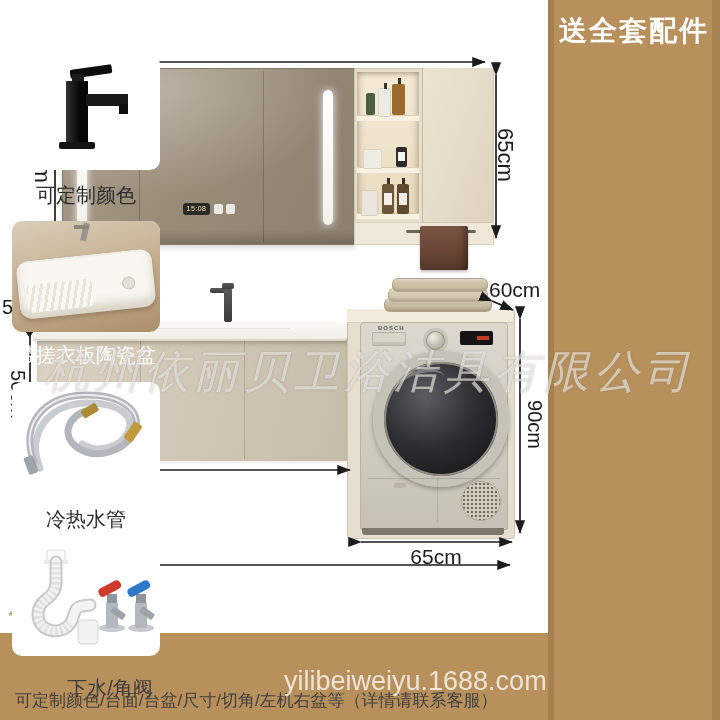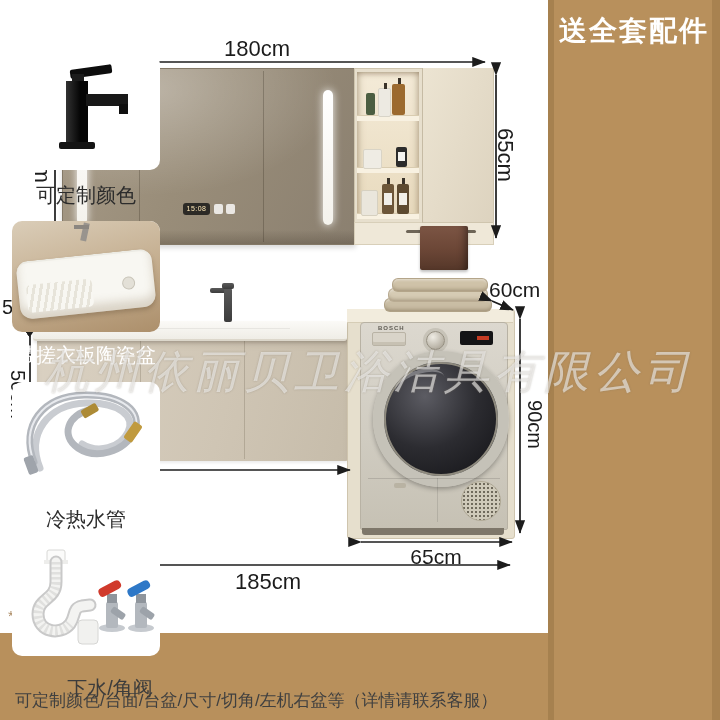--- a/index.html
+++ b/index.html
@@ -251,29 +251,27 @@
       <path d="M37,326 L54,314" marker-start="url(#ah)" marker-end="url(#ah)"></path>
       <path d="M30,336 V455" marker-start="url(#ah)" marker-end="url(#ah)"></path>
       <path d="M492,301 L513,310" marker-start="url(#ah)" marker-end="url(#ah)"></path>
       <path d="M520,319 V533" marker-start="url(#ah)" marker-end="url(#ah)"></path>
       <path d="M43,470 H350" marker-start="url(#ah)" marker-end="url(#ah)"></path>
       <path d="M361,542 H512" marker-start="url(#ah)" marker-end="url(#ah)"></path>
       <path d="M41,565 H510" marker-start="url(#ah)" marker-end="url(#ah)"></path>
     </g>
   </svg>
 
-  <div id="d-180" class="dim ctr">180cm</div>
   <div id="d-65l" class="dim rot">65cm</div>
   <div id="d-65r" class="dim rot">65cm</div>
   <div id="d-50tl" class="dim">50cm</div>
   <div id="d-50l" class="dim rot">50cm</div>
   <div id="d-60tr" class="dim">60cm</div>
   <div id="d-90r" class="dim rot">90cm</div>
   <div id="d-65b" class="dim ctr">65cm</div>
-  <div id="d-185" class="dim ctr">185cm</div>
 
   <div id="note" class="abs">*图为左盆右机</div>
   <div id="wm-company" class="abs">杭州依丽贝卫浴洁具有限公司</div>
 
   <div id="banner" class="abs">
     <div id="banner-sub">可定制颜色/台面/台盆/尺寸/切角/左机右盆等（详情请联系客服）</div>
   </div>
 
   <div id="sidebar" class="abs">
     <div id="sb-title">送全套配件</div>
@@ -337,13 +335,14 @@
         <rect x="2" y="18" width="12" height="26" rx="2" fill="#b3b8be"></rect>
         <rect x="10" y="22" width="15" height="7" rx="2" fill="#9da3aa" transform="rotate(35 10 22)"></rect>
         <rect x="3" y="10" width="10" height="9" fill="#8f959c"></rect>
         <rect x="-6" y="0" width="24" height="9" rx="4" fill="#2e78c7" transform="rotate(-28 6 5)"></rect>
       </g>
     </svg>
   </div>
   <div id="sb-l4" class="sb-label">下水/角阀</div>
 
   <div id="sb-edge-r" class="abs"></div>
+  <div id="wm-site" class="abs">yilibeiweiyu.1688.com</div>
 </div>
 
 </body></html>

